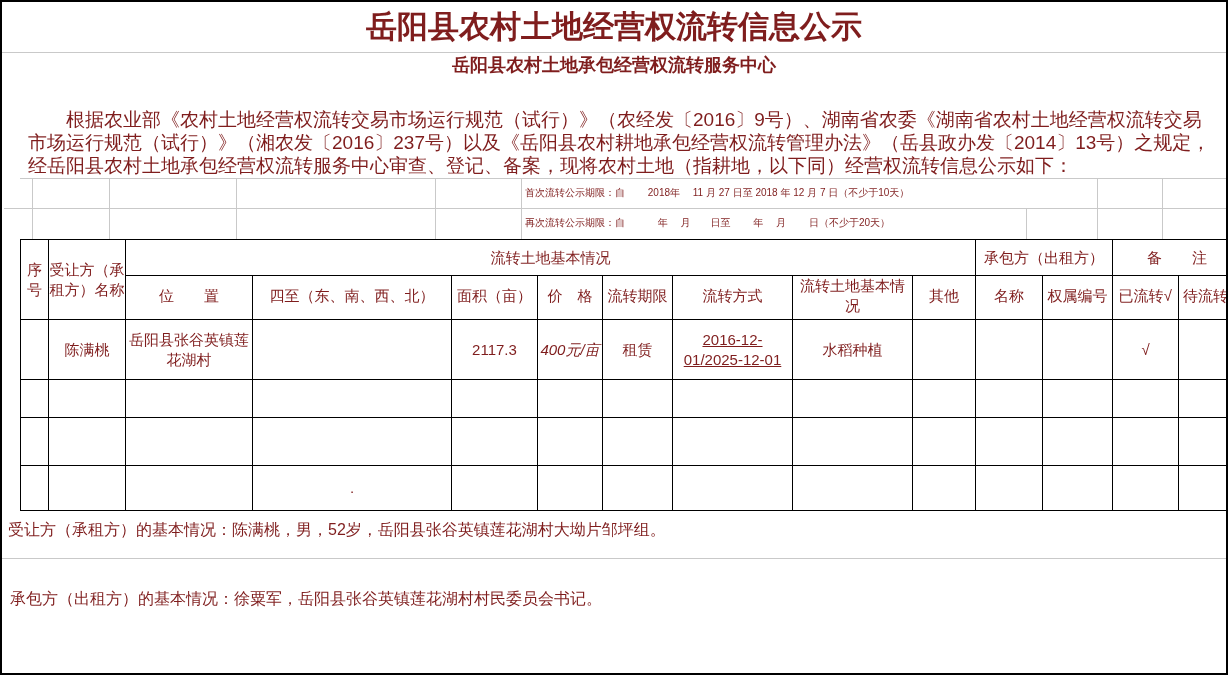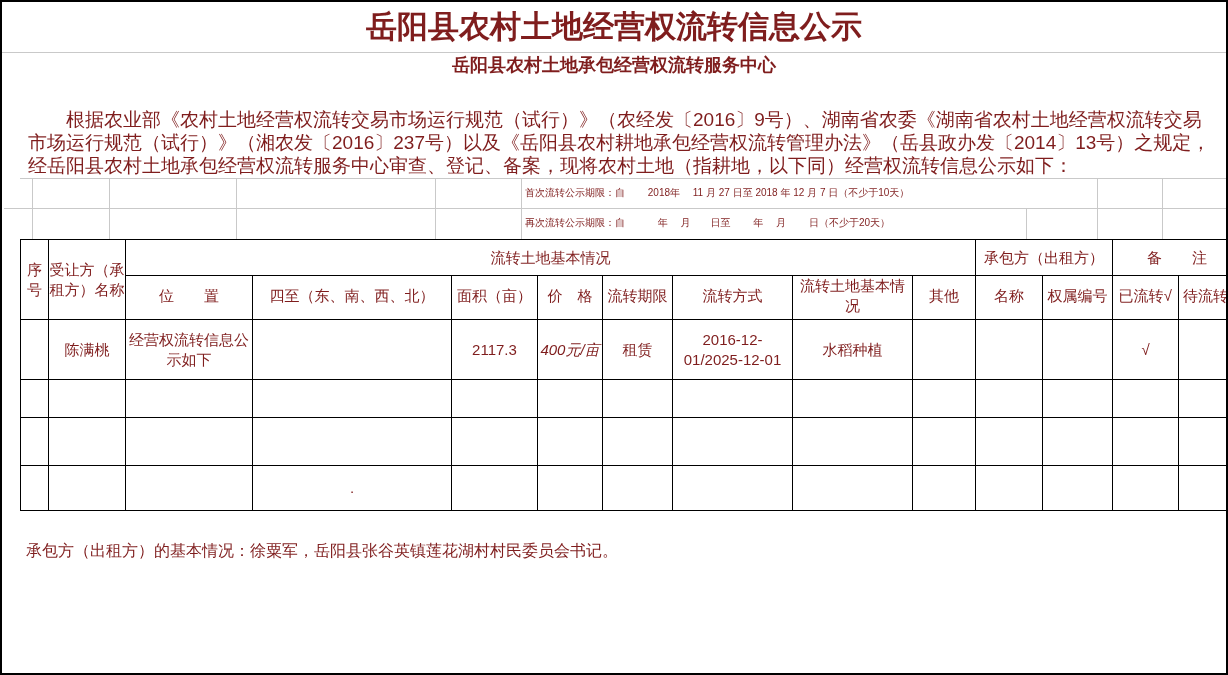--- a/index.html
+++ b/index.html
@@ -51,29 +51,29 @@
     overflow:hidden;
     word-wrap:break-word;
   }
   tr.hrow1{height:36px;}
   tr.hrow2{height:44px;font-family:Liberation Mono, monospace;}
   tr.drow1{height:60px;}
   tr.drow2{height:38px;}
   tr.drow3{height:48px;}
   tr.drow4{height:45px;}
   .cell-price{padding:0 6px;font-style:italic;}
-  .cell-period{padding:0 2px;}
+  .cell-period{padding:0 2px;text-decoration:underline;}
   .footer-line{
     box-sizing:border-box;height:48px;
     border-bottom:1px solid #c9c9c9;
     font-size:16px;padding:9px 6px 0 6px;
   }
   .footer-line2{
     box-sizing:border-box;height:87px;
-    font-size:16px;padding:30px 6px 0 24px;
+    font-size:16px;padding:30px 6px 0 8px;
   }
 </style>
 </head>
 <body>
 
 <div class="sheet">
 
   <div class="title">岳阳县农村土地经营权流转信息公示</div>
   <div class="subtitle">岳阳县农村土地承包经营权流转服务中心</div>
   <div class="intro">根据农业部《农村土地经营权流转交易市场运行规范（试行）》（农经发〔2016〕9号）、湖南省农委《湖南省农村土地经营权流转交易市场运行规范（试行）》（湘农发〔2016〕237号）以及《岳阳县农村耕地承包经营权流转管理办法》（岳县政办发〔2014〕13号）之规定，经岳阳县农村土地承包经营权流转服务中心审查、登记、备案，现将农村土地（指耕地，以下同）经营权流转信息公示如下：</div>
@@ -136,21 +136,21 @@
       <th>流转土地基本情况</th>
       <th>其他</th>
       <th>名称</th>
       <th>权属编号</th>
       <th>已流转√</th>
       <th>待流转√</th>
     </tr>
     <tr class="drow1">
       <td></td>
       <td>陈满桃</td>
-      <td>经营权流转信息公示如下</td>
+      <td>岳阳县张谷英镇莲花湖村</td>
       <td></td>
       <td>2117.3</td>
       <td class="cell-price">400元/亩</td>
       <td>租赁</td>
       <td class="cell-period">2016-12-01/2025-12-01</td>
       <td>水稻种植</td>
       <td></td>
       <td></td>
       <td></td>
       <td>√</td>
@@ -200,15 +200,16 @@
       <td></td>
       <td></td>
       <td></td>
       <td></td>
       <td></td>
       <td></td>
     </tr>
   </tbody>
     </table>
 
+  <div class="footer-line">受让方（承租方）的基本情况：陈满桃，男，52岁，岳阳县张谷英镇莲花湖村大坳片邹坪组。</div>
   <div class="footer-line2">承包方（出租方）的基本情况：徐粟军，岳阳县张谷英镇莲花湖村村民委员会书记。</div>
 
 </div>
 
 </body></html>

